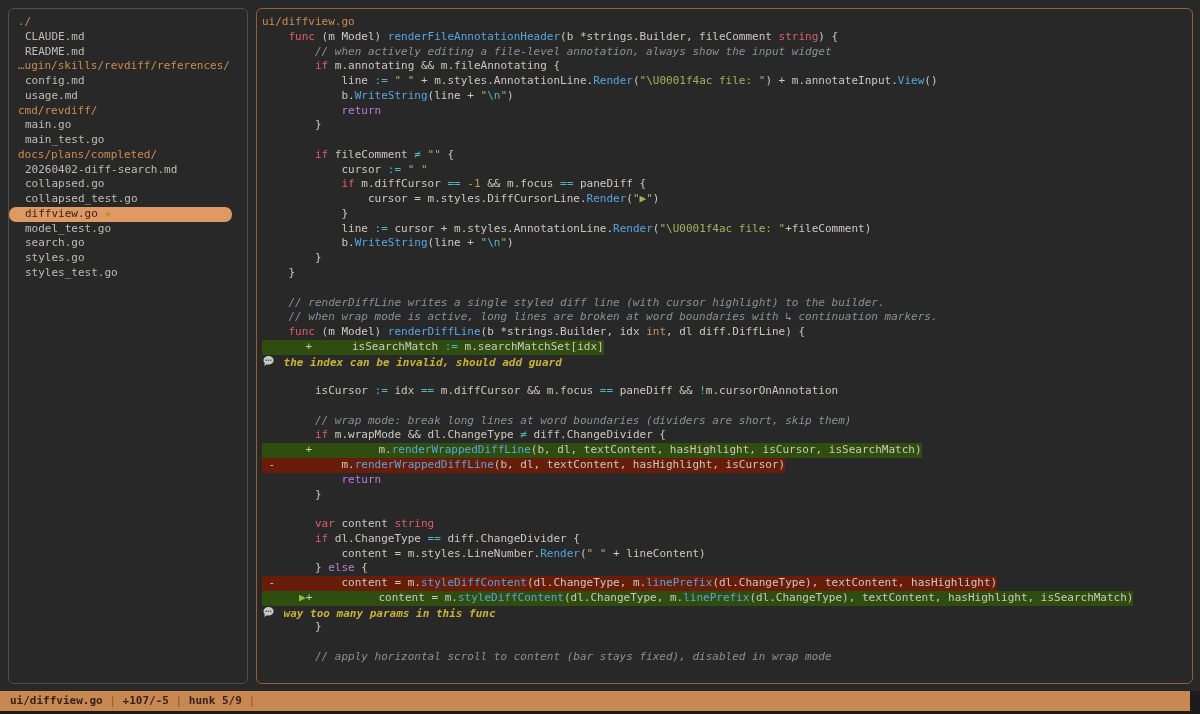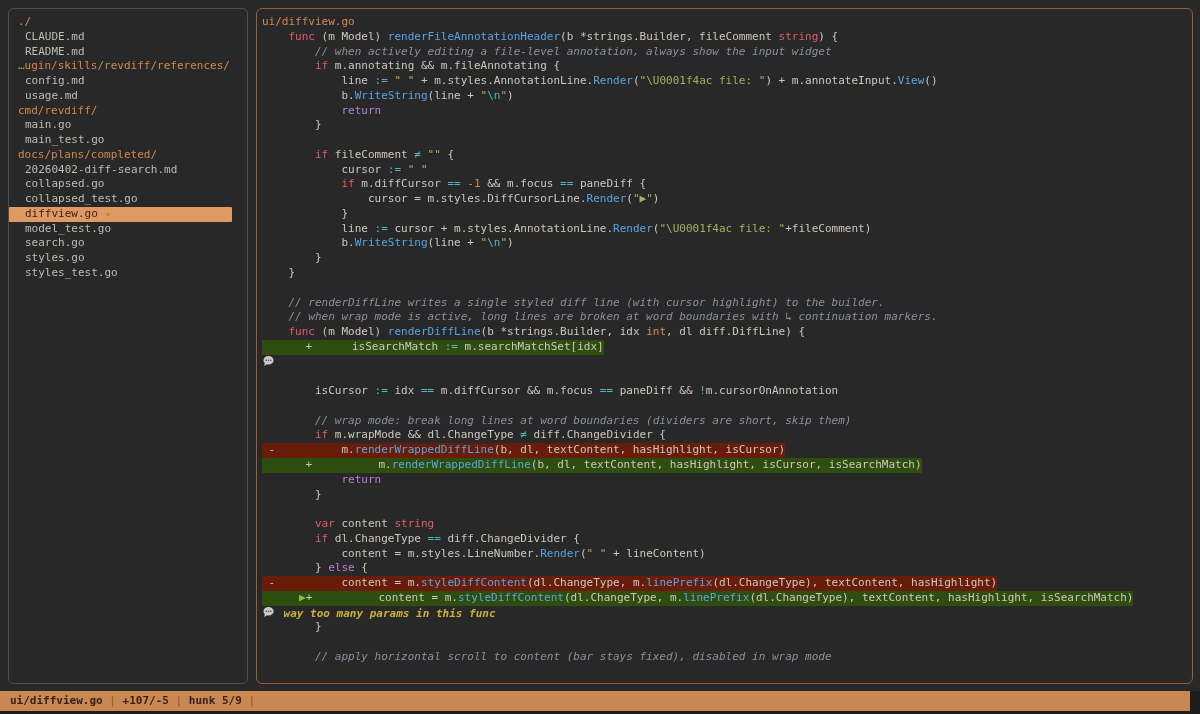--- a/index.html
+++ b/index.html
@@ -21,21 +21,21 @@
     padding:6px 0 0 5px; overflow:hidden;
   }
   
   .side-item {
     height:14.77px; line-height:14.77px; font-size:11px;
     white-space:pre; color:var(--file); padding-left:16px;
   }
   .side-item.dir { color:var(--accent); padding-left:9px; }
   .side-item.selected {
     background:var(--selected_bg); color:var(--selected_text);
-    margin-right:15px; border-radius:1px;
+    margin-right:15px; border-radius:7px;
   }
   .side-item .star { color:var(--star); }
   
   .cl { height:14.77px; line-height:14.77px; font-size:11px; white-space:pre; color:var(--text); }
   .cl .wrap { display:inline-block; height:14.77px; }
   .bg-add { background:var(--add_bg);padding-left:37px; }
   .bg-del { background:var(--del_bg); }
   .tk-t   { color:var(--text); }
   .tk-kw  { color:var(--keyword); }
   .tk-kw2 { color:var(--keyword2); }
@@ -109,28 +109,28 @@
       <div class="cl"><span class="wrap"></span></div>
       <div class="cl"><span class="wrap"><span class="tk-t">    </span><span class="tk-cm">// renderDiffLine writes a single styled diff line (with cursor highlight) to the builder.</span></span></div>
       <div class="cl"><span class="wrap"><span class="tk-t">    </span><span class="tk-cm">// when wrap mode is active, long lines are broken at word boundaries with ↳ continuation markers.</span></span></div>
       <div class="cl"><span class="wrap"><span class="tk-t">    </span><span class="tk-kw">func</span><span class="tk-t"> (m Model) </span><span class="tk-fn">renderDiffLine</span><span class="tk-t">(b *strings.Builder, idx </span><span class="tk-num">int</span><span class="tk-t">, dl diff.DiffLine) {</span></span></div>
       <div class="cl"><span class="wrap bg-add"><span class="tk-t"> +      isSearchMatch </span><span class="tk-op">:=</span><span class="tk-t"> m.searchMatchSet[idx]</span></span></div>
       <div class="cl"><span class="bubble"><svg width="13" height="12" viewBox="0 0 13 12">
             <path d="M6.5 1A5 4.2 0 0 0 1.5 5.2c0 1.2.5 2.2 1.3 2.9L2.2 11l2.6-1.7c.5.2 1.1.3 1.7.3a5 4.2 0 0 0 0-8.6z" fill="#c9c9c9"></path>
             <circle cx="4.2" cy="5.2" r="0.8" fill="#4a4a4a"></circle>
             <circle cx="6.5" cy="5.2" r="0.8" fill="#4a4a4a"></circle>
             <circle cx="8.8" cy="5.2" r="0.8" fill="#4a4a4a"></circle>
-          </svg></span></div>
+          </svg></span><span class="ann-text"> the index can be invalid, should add guard</span></div>
       <div class="cl"><span class="wrap"></span></div>
       <div class="cl"><span class="wrap"><span class="tk-t">        isCursor </span><span class="tk-op">:=</span><span class="tk-t"> idx </span><span class="tk-op">==</span><span class="tk-t"> m.diffCursor &amp;&amp; m.focus </span><span class="tk-op">==</span><span class="tk-t"> paneDiff &amp;&amp; </span><span class="tk-op">!</span><span class="tk-t">m.cursorOnAnnotation</span></span></div>
       <div class="cl"><span class="wrap"></span></div>
       <div class="cl"><span class="wrap"><span class="tk-t">        </span><span class="tk-cm">// wrap mode: break long lines at word boundaries (dividers are short, skip them)</span></span></div>
       <div class="cl"><span class="wrap"><span class="tk-t">        </span><span class="tk-kw">if</span><span class="tk-t"> m.wrapMode &amp;&amp; dl.ChangeType </span><span class="tk-op">≠</span><span class="tk-t"> diff.ChangeDivider {</span></span></div>
+      <div class="cl"><span class="wrap bg-add"><span class="tk-t"> +          m.</span><span class="tk-fn">renderWrappedDiffLine</span><span class="tk-t">(b, dl, textContent, hasHighlight, isCursor, isSearchMatch)</span></span></div>
       <div class="cl"><span class="wrap bg-del"><span class="tk-t"> -          m.</span><span class="tk-fn">renderWrappedDiffLine</span><span class="tk-t">(b, dl, textContent, hasHighlight, isCursor)</span></span></div>
-      <div class="cl"><span class="wrap bg-add"><span class="tk-t"> +          m.</span><span class="tk-fn">renderWrappedDiffLine</span><span class="tk-t">(b, dl, textContent, hasHighlight, isCursor, isSearchMatch)</span></span></div>
       <div class="cl"><span class="wrap"><span class="tk-t">            </span><span class="tk-kw2">return</span></span></div>
       <div class="cl"><span class="wrap"><span class="tk-t">        }</span></span></div>
       <div class="cl"><span class="wrap"></span></div>
       <div class="cl"><span class="wrap"><span class="tk-t">        </span><span class="tk-kw">var</span><span class="tk-t"> content </span><span class="tk-kw">string</span></span></div>
       <div class="cl"><span class="wrap"><span class="tk-t">        </span><span class="tk-kw">if</span><span class="tk-t"> dl.ChangeType </span><span class="tk-op">==</span><span class="tk-t"> diff.ChangeDivider {</span></span></div>
       <div class="cl"><span class="wrap"><span class="tk-t">            content = m.styles.LineNumber.</span><span class="tk-fn">Render</span><span class="tk-t">(</span><span class="tk-str">" "</span><span class="tk-t"> + lineContent)</span></span></div>
       <div class="cl"><span class="wrap"><span class="tk-t">        } </span><span class="tk-kw2">else</span><span class="tk-t"> {</span></span></div>
       <div class="cl"><span class="wrap bg-del"><span class="tk-t"> -          content = m.</span><span class="tk-fn">styleDiffContent</span><span class="tk-t">(dl.ChangeType, m.</span><span class="tk-fn">linePrefix</span><span class="tk-t">(dl.ChangeType), textContent, hasHighlight)</span></span></div>
       <div class="cl"><span class="wrap bg-add"><span class="tk-cur">▶</span><span class="tk-t">+          content = m.</span><span class="tk-fn">styleDiffContent</span><span class="tk-t">(dl.ChangeType, m.</span><span class="tk-fn">linePrefix</span><span class="tk-t">(dl.ChangeType), textContent, hasHighlight, isSearchMatch)</span></span></div>
       <div class="cl"><span class="bubble"><svg width="13" height="12" viewBox="0 0 13 12">

